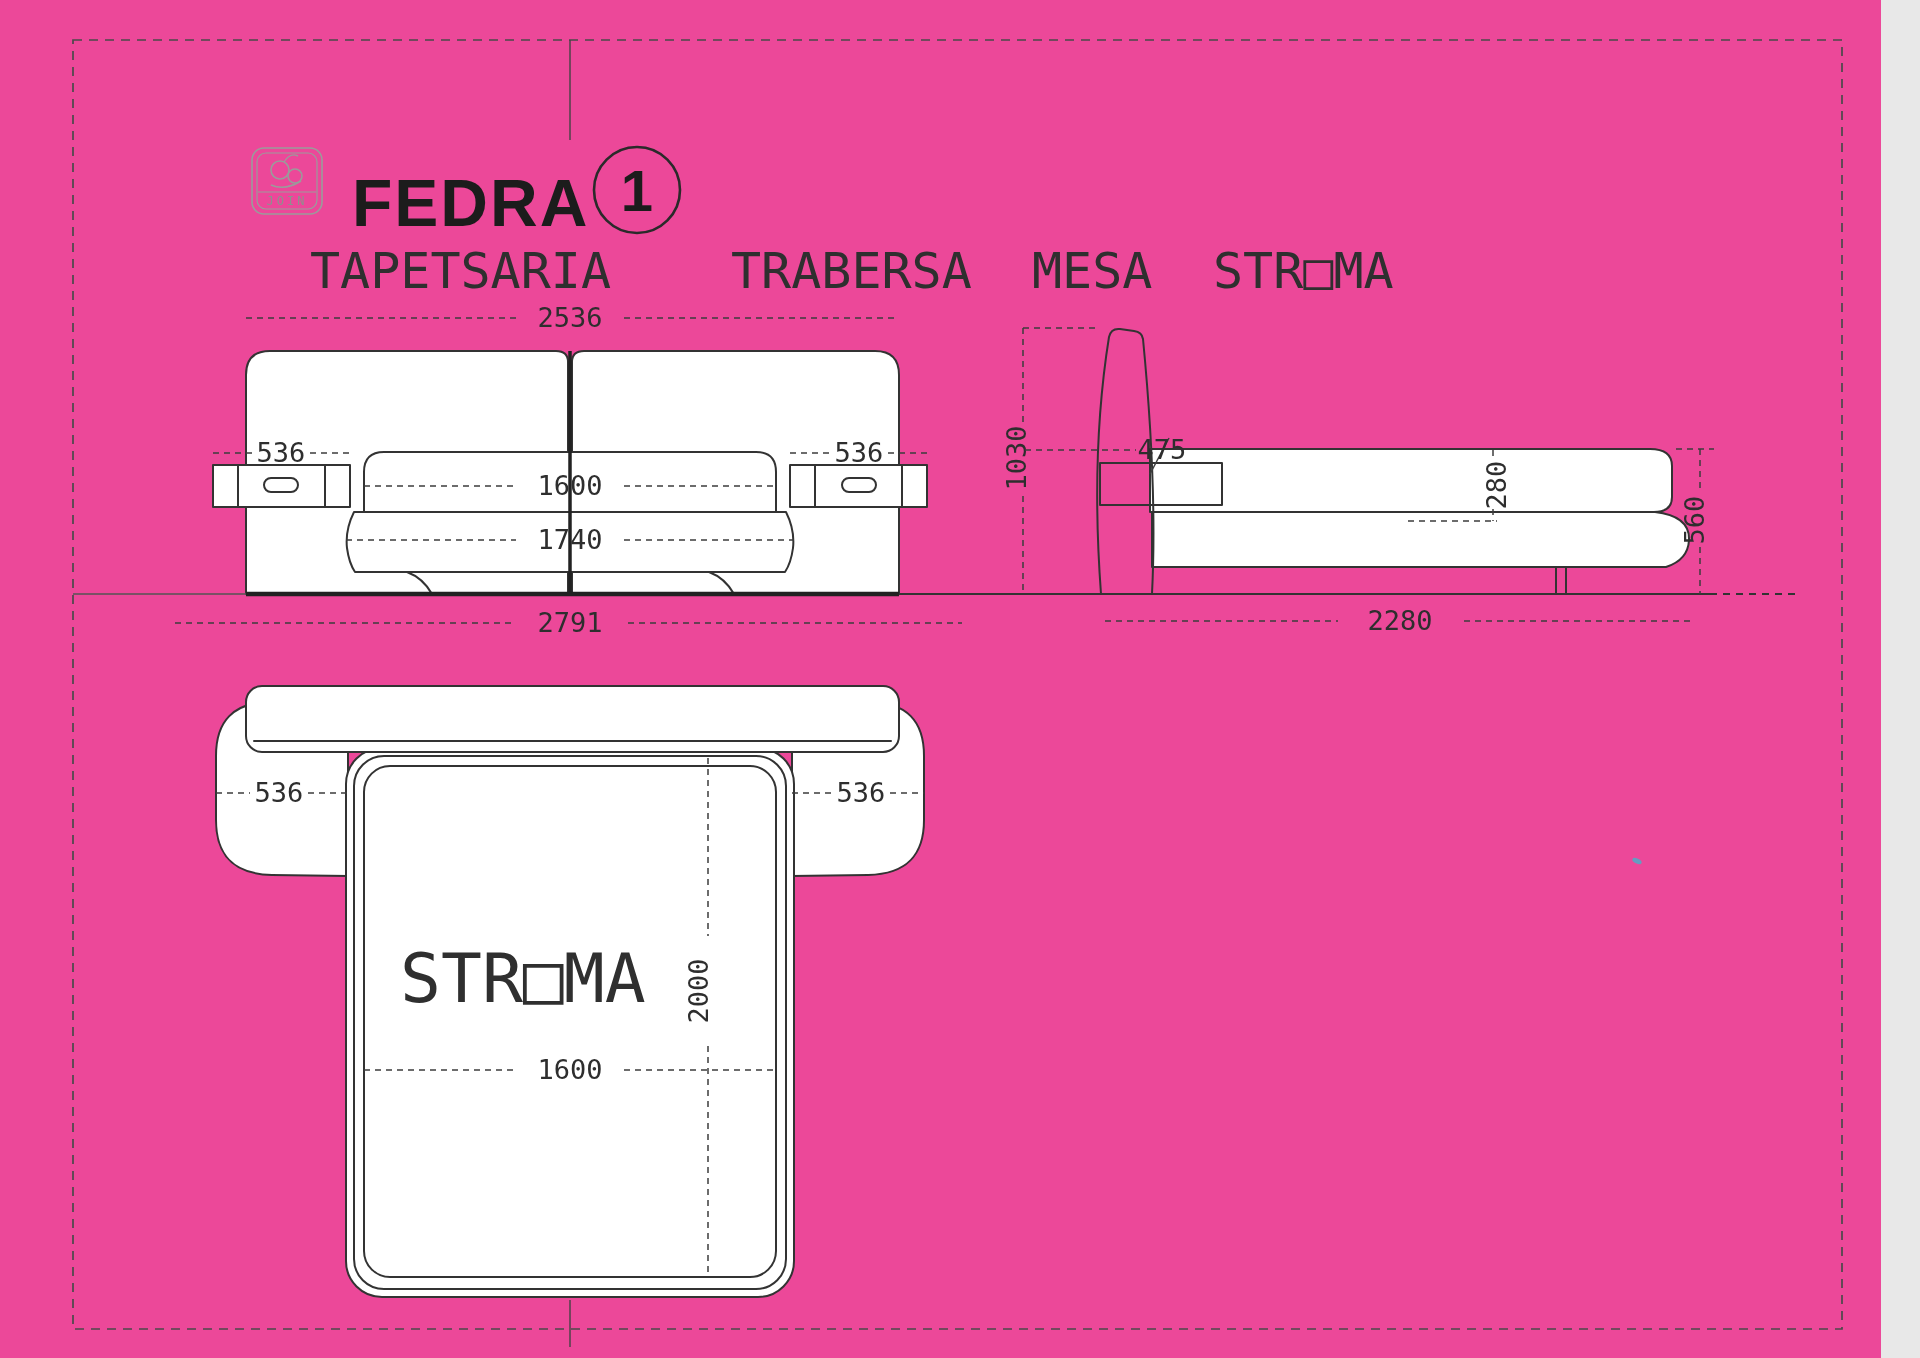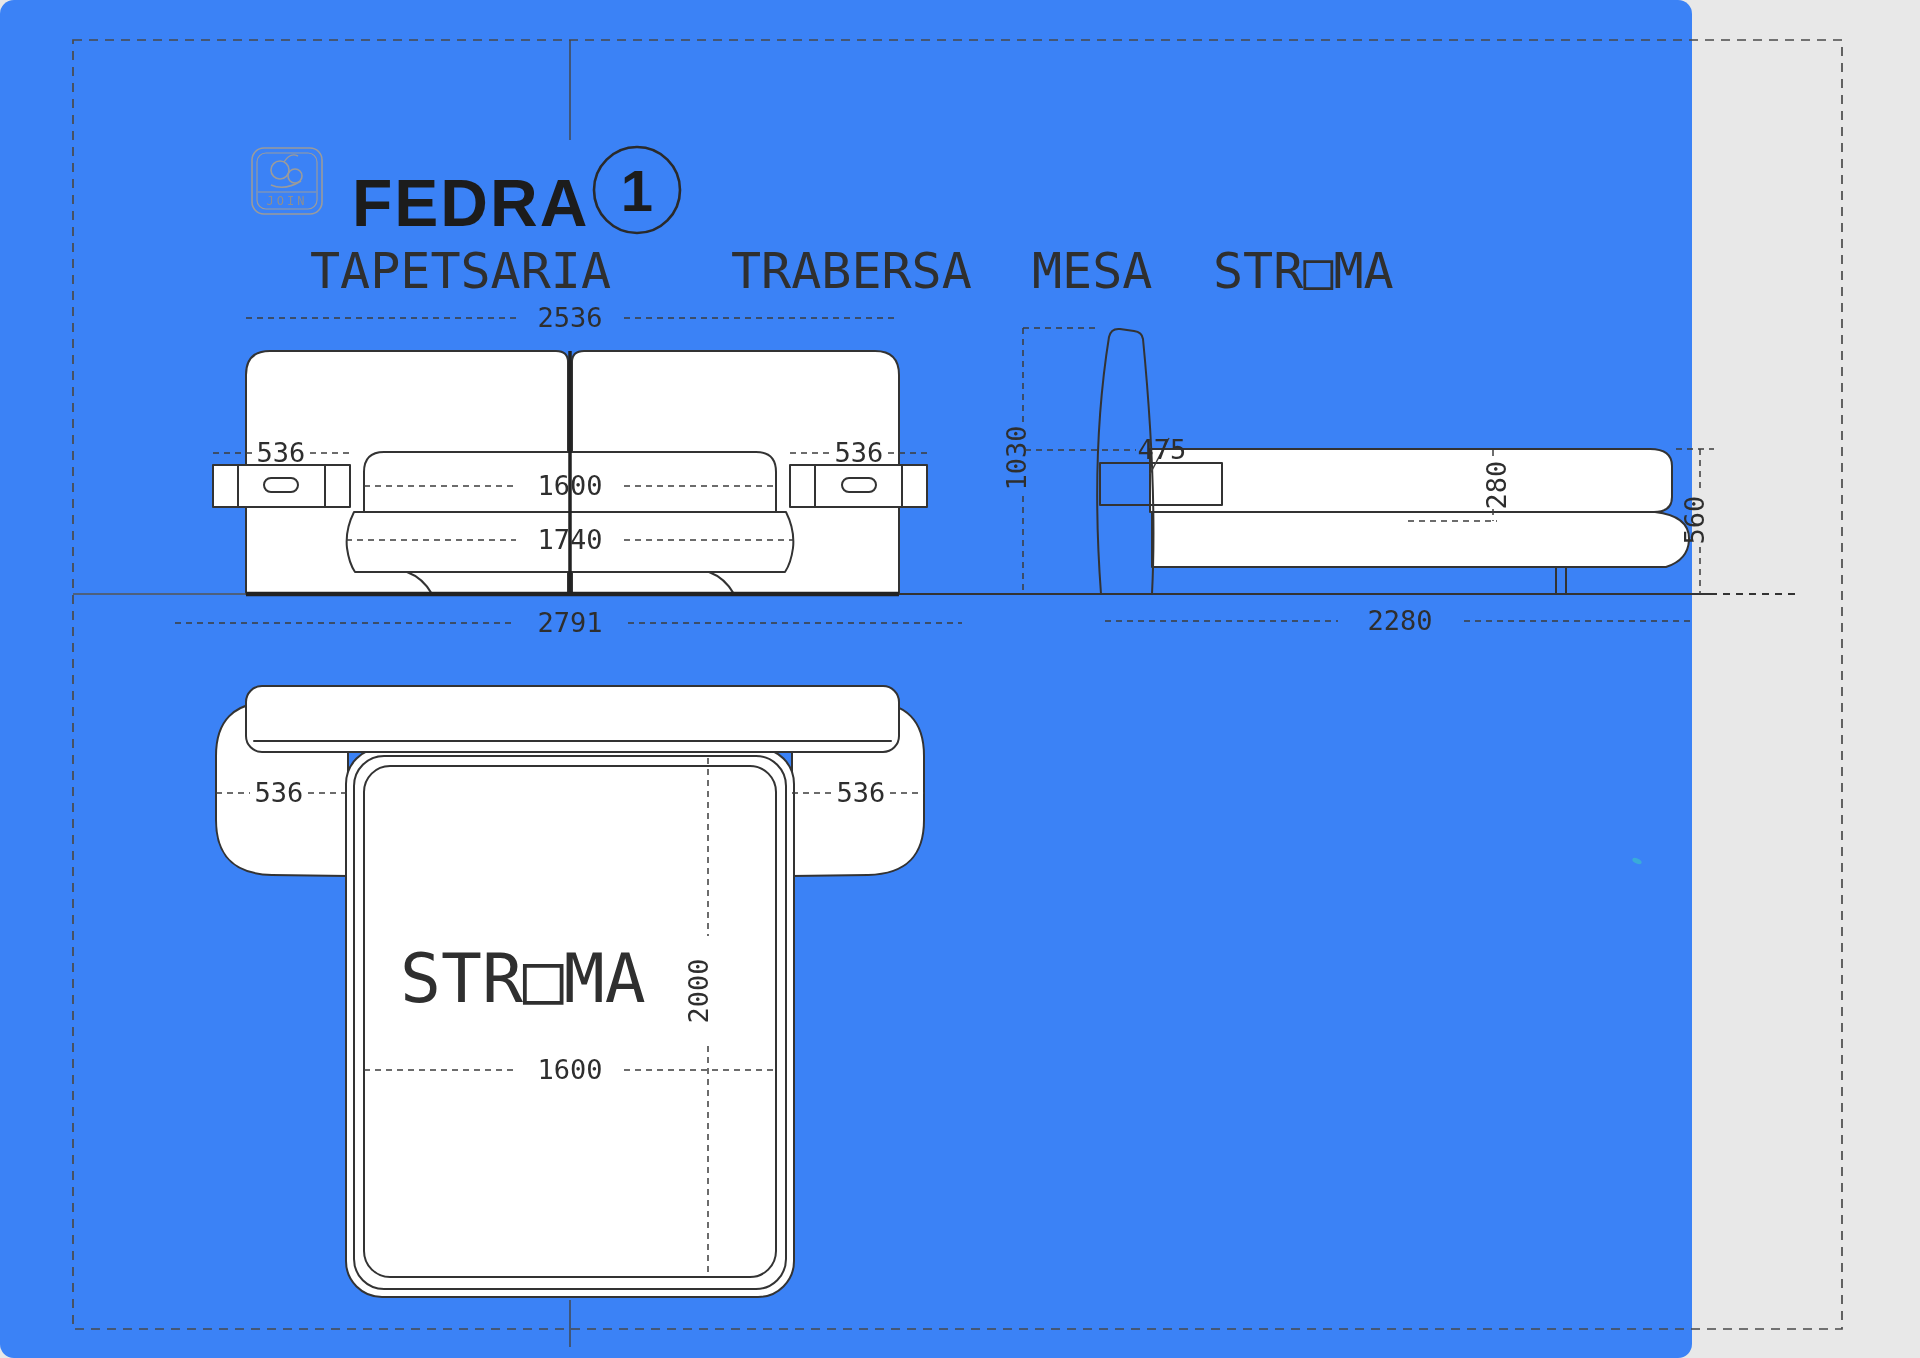--- a/index.html
+++ b/index.html
@@ -1,16 +1,16 @@
 <!DOCTYPE html>
 <html><head>
 <meta charset="utf-8">
 <style>
   html,body{margin:0;padding:0;background:#e8e8e8;}
-  .sheet{width:1692px;height:1358px;background:#3b82f6;position:relative;font-family:"DejaVu Sans Mono",monospace;border-radius:14px;}
+  .sheet{width:1881px;height:1358px;background:#ec4899;position:relative;font-family:"DejaVu Sans Mono",monospace;}
   svg{display:block;}
   .ln{fill:none;stroke:#333;stroke-width:2;stroke-linecap:round;stroke-linejoin:round;}
   .wh{fill:#ffffff;stroke:#333;stroke-width:2;stroke-linejoin:round;}
   .thin{fill:none;stroke:#444;stroke-width:1.4;}
   .dim{fill:none;stroke:#3d3d3d;stroke-width:1.5;stroke-dasharray:6 5;}
   .dimtxt{font-family:"DejaVu Sans Mono",monospace;font-size:27px;fill:#2e2e2e;text-anchor:middle;}
   .cadtxt{font-family:"DejaVu Sans Mono",monospace;fill:#2f2f2f;}
   .brand{font-family:"Liberation Sans",sans-serif;font-weight:bold;font-size:66px;fill:#1c1c1c;letter-spacing:2px;}
   .num{font-family:"Liberation Sans",sans-serif;font-weight:bold;font-size:58px;fill:#1c1c1c;text-anchor:middle;}
   .logo{stroke:#9b9b9b;fill:none;}

